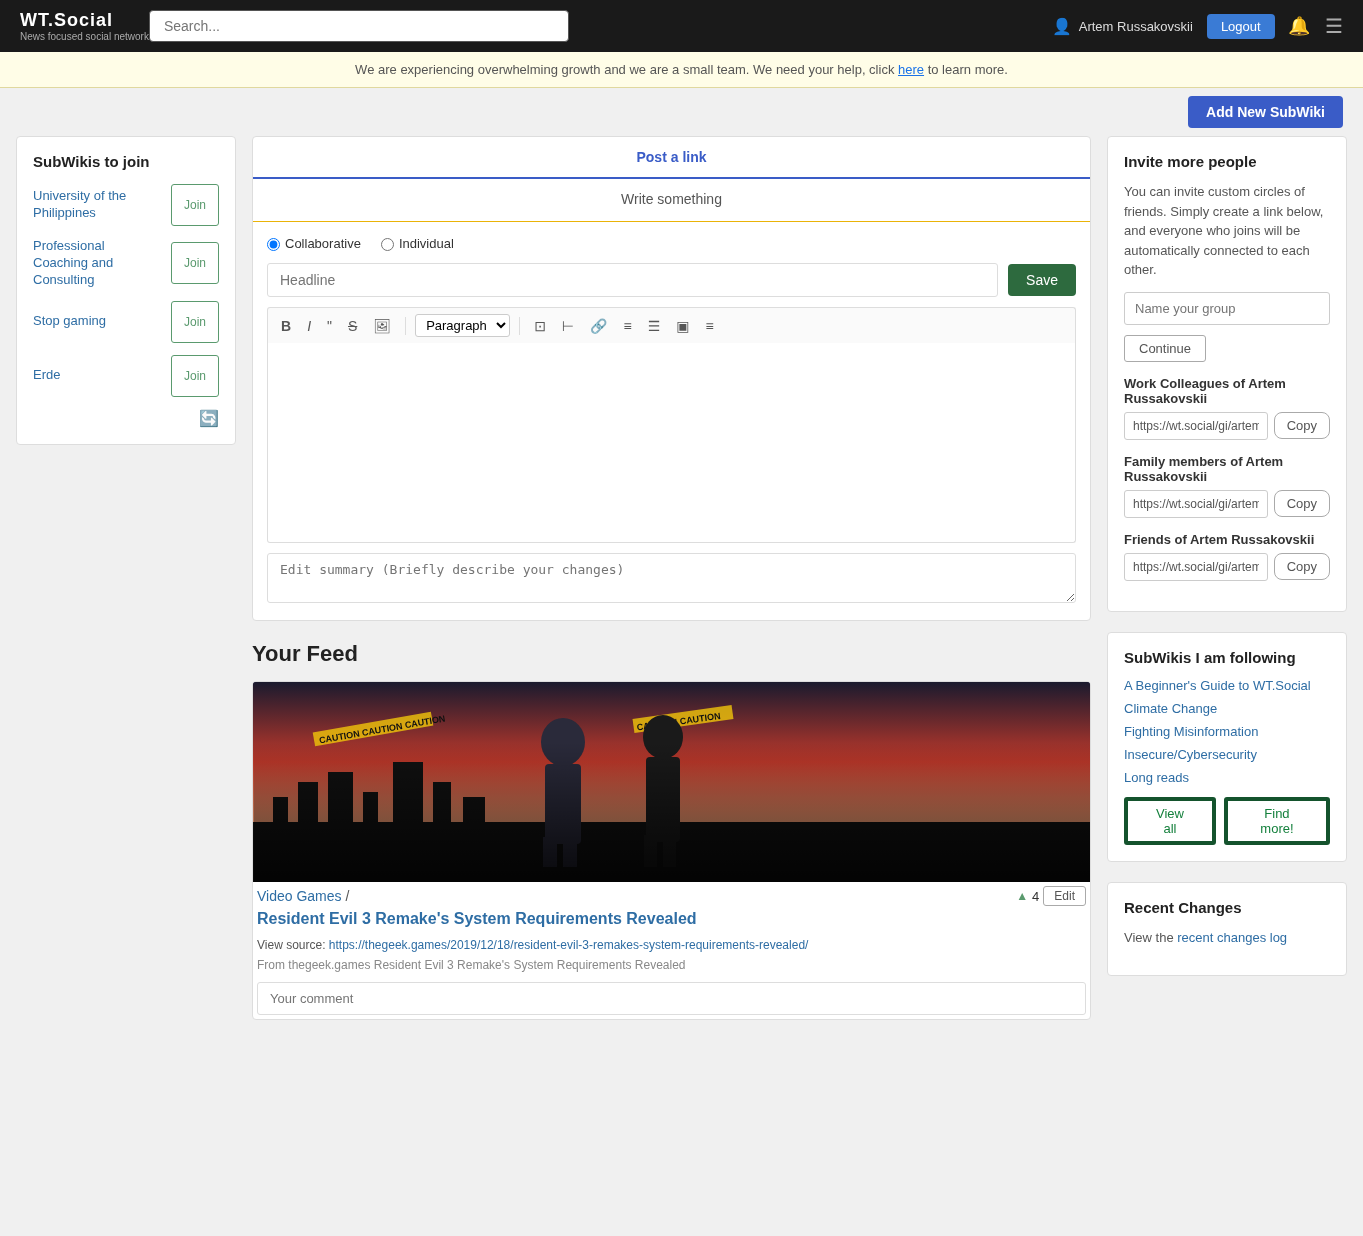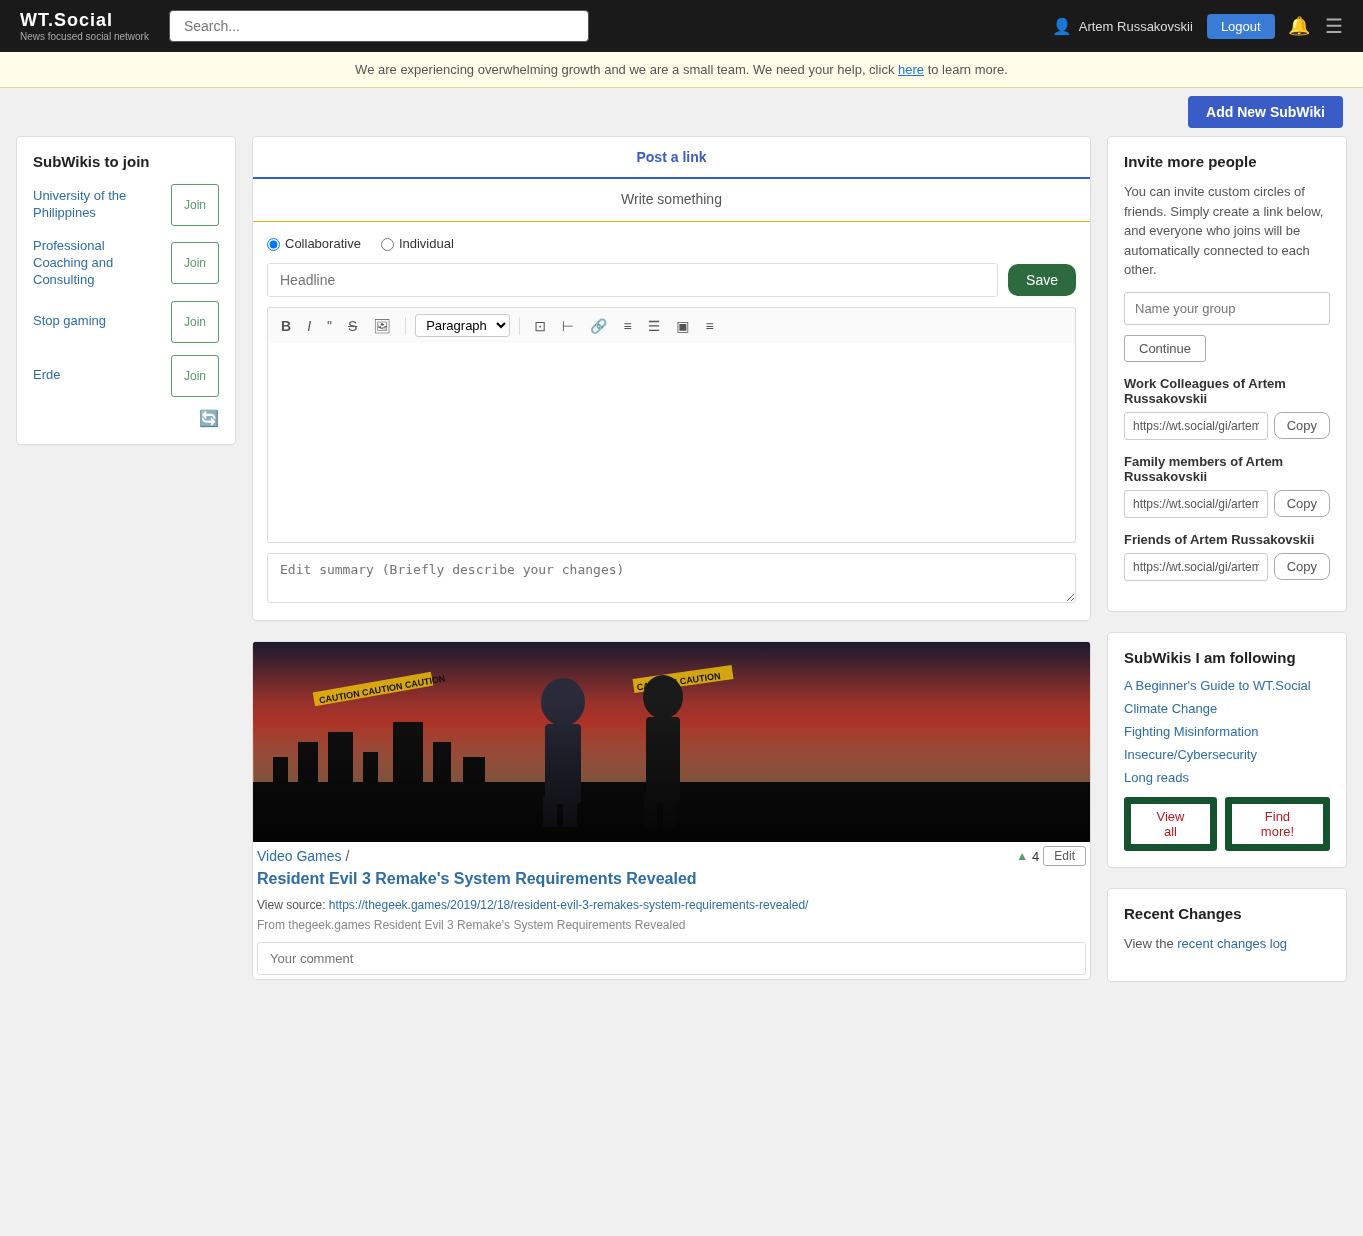--- a/index.html
+++ b/index.html
@@ -5,21 +5,20 @@
     * { box-sizing: border-box; margin: 0; padding: 0; }
     body { font-family: Arial, sans-serif; font-size: 14px; background: #f0f0f0; color: #333; }
 
     
     .header {
       background: #1a1a1a;
       display: flex;
       align-items: center;
       padding: 0 20px;
       height: 52px;
-      gap: 20px;
     }
     .logo-area {
       display: flex;
       flex-direction: column;
       min-width: 120px;
     }
     .logo-title {
       color: #fff;
       font-size: 18px;
       font-weight: bold;
@@ -226,21 +225,21 @@
       border: 1px solid #ddd;
       border-radius: 3px;
       font-size: 14px;
       color: #14532d;
     }
     .save-btn {
       background: #2d6a3e;
       color: #fff;
       border: none;
       padding: 8px 18px;
-      border-radius: 10px;
+      border-radius: 4px;
       cursor: pointer;
       font-size: 14px;
     }
     .editor-toolbar {
       display: flex;
       align-items: center;
       gap: 6px;
       padding: 6px 8px;
       border: 1px solid #ddd;
       border-bottom: none;
@@ -483,26 +482,26 @@
       font-size: 13px;
       margin-bottom: 8px;
     }
     .btn-row {
       display: flex;
       gap: 8px;
       margin-top: 12px;
     }
     .view-all-btn, .find-more-btn {
       background: #fff;
-      border: 7px solid #14532d;
+      border: 4px solid #14532d;
       padding: 5px 24px;
       border-radius: 3px;
       cursor: pointer;
       font-size: 13px;
-      color: #b91c1c;
+      color: #15803d;
     }
     .recent-changes-link {
       color: #2e6da4;
       text-decoration: none;
       font-size: 13px;
     }
 
     
     .feed-top-row {
       display: flex;
@@ -614,20 +613,21 @@
           <button class="toolbar-btn">≡</button>
         </div>
         <div class="editor-body" contenteditable="true" style=""></div>
         <div class="edit-summary">
           <textarea placeholder="Edit summary (Briefly describe your changes)" style=""></textarea>
         </div>
       </div>
     </div>
 
     <div>
+      <h2 class="feed-title">Your Feed</h2>
 
       <div class="feed-item">
         <div class="feed-image-placeholder">
           
           <svg width="100%" height="200" xmlns="http://www.w3.org/2000/svg">
             <defs>
               <linearGradient id="skyGrad" x1="0" y1="0" x2="0" y2="1">
                 <stop offset="0%" stop-color="#1a1a2e"></stop>
                 <stop offset="40%" stop-color="#c0392b"></stop>
                 <stop offset="70%" stop-color="#e8956d"></stop>

